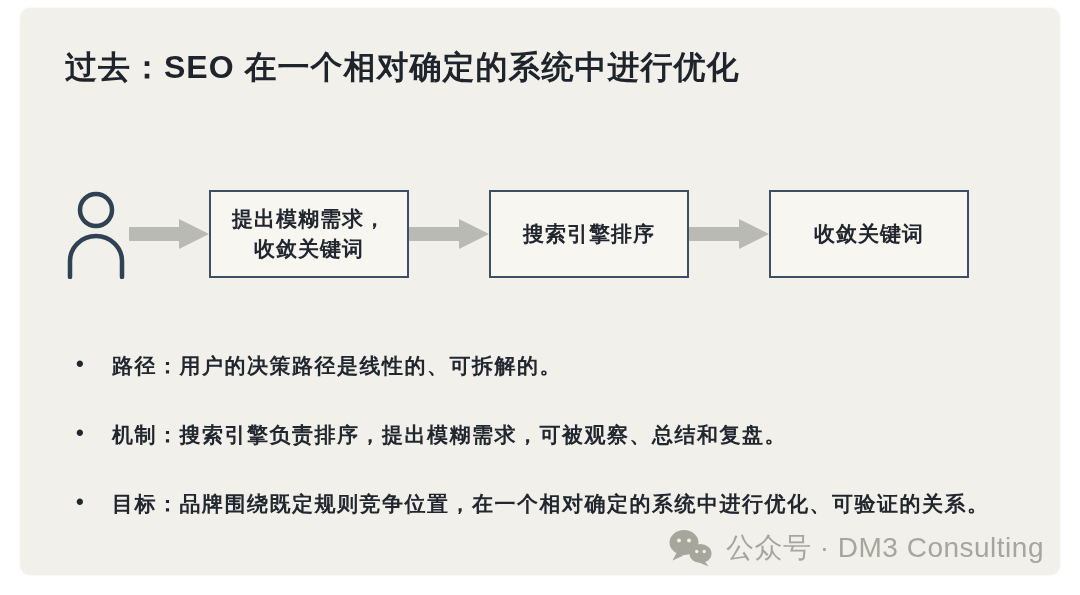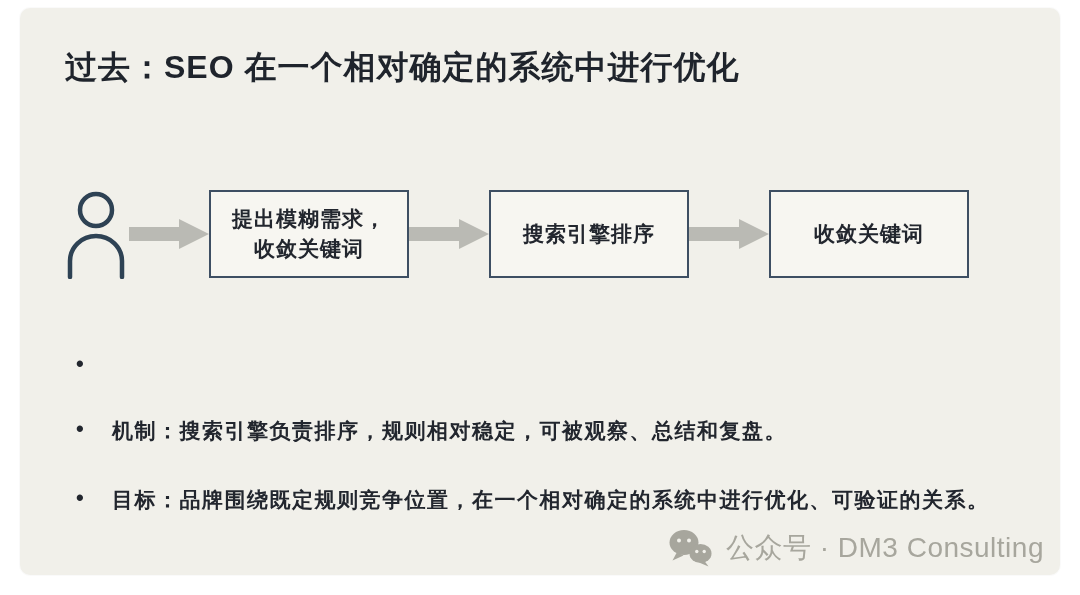--- a/index.html
+++ b/index.html
@@ -162,24 +162,25 @@
 
       <div class="fbox">
         <div>收敛关键词</div>
       </div>
 
     </div>
 
     <ul class="bullets">
       <li>
         <span class="dot">•</span>
+        <span>路径：用户的决策路径是线性的、可拆解的。</span>
       </li>
       <li>
         <span class="dot">•</span>
-        <span>机制：搜索引擎负责排序，规则相对稳定，可被观察、总结和复盘。</span>
+        <span>机制：搜索引擎负责排序，提出模糊需求，可被观察、总结和复盘。</span>
       </li>
       <li>
         <span class="dot">•</span>
         <span>目标：品牌围绕既定规则竞争位置，在一个相对确定的系统中进行优化、可验证的关系。</span>
       </li>
     </ul>
 
     <div class="watermark">
       <svg class="wicon" viewBox="0 0 46 38">
         <ellipse cx="16" cy="13.5" rx="14.5" ry="12.5" fill="#a7a69d"></ellipse>

